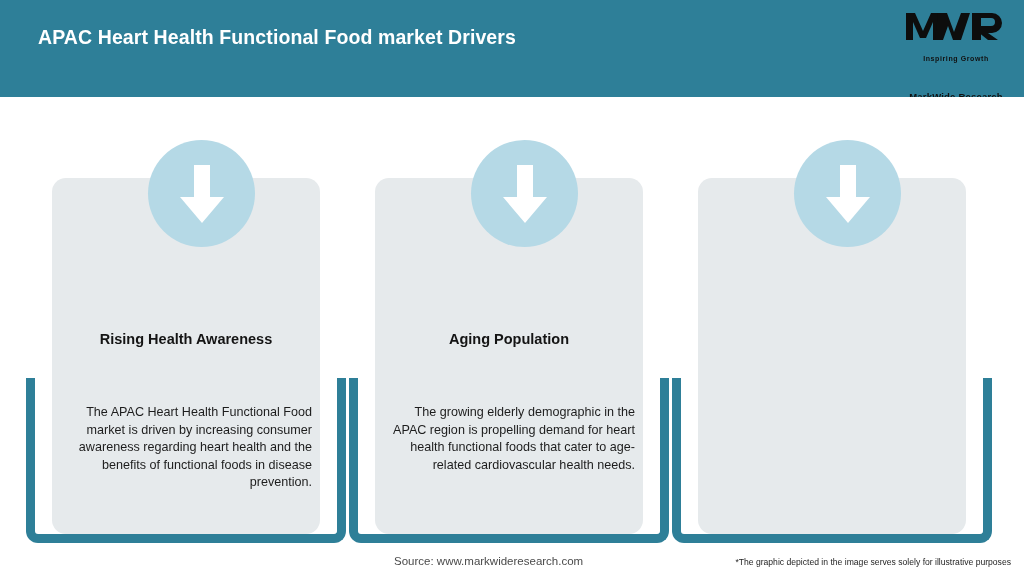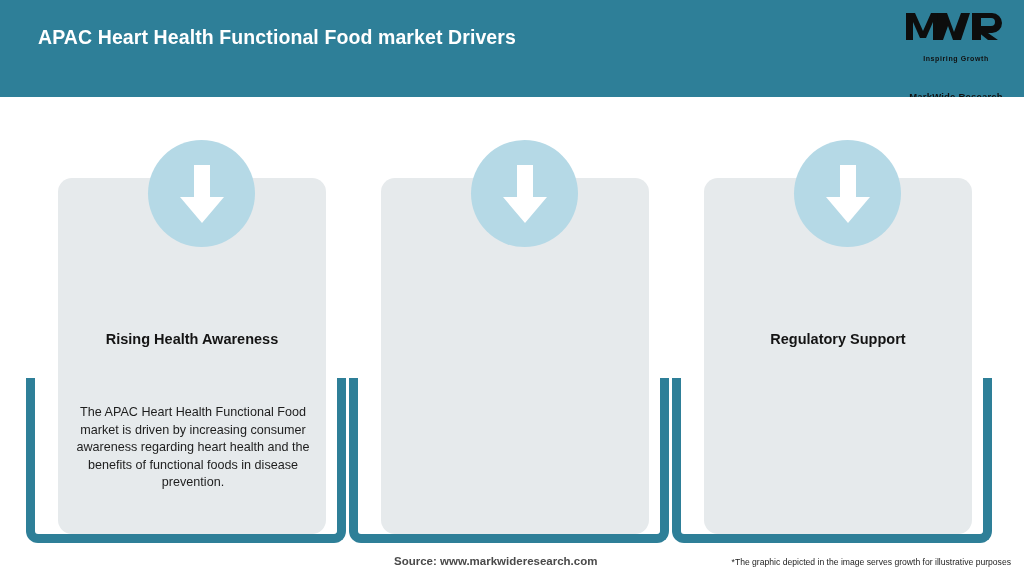--- a/index.html
+++ b/index.html
@@ -106,21 +106,21 @@
     border-left: 9px solid #2e7f98;
     border-right: 9px solid #2e7f98;
     border-bottom: 9px solid #2e7f98;
     border-bottom-left-radius: 12px;
     border-bottom-right-radius: 12px;
     box-sizing: border-box;
   }
 
   .card {
     position: absolute;
-    left: 32px;
+    left: 26px;
     top: 81px;
     width: 268px;
     height: 356px;
     background: #e6eaec;
     border-radius: 14px;
     box-sizing: border-box;
   }
 
   .icon-circle {
     position: absolute;
@@ -152,30 +152,30 @@
   }
 
   .card-body {
     position: absolute;
     left: 10px;
     top: 226px;
     width: 250px;
     font-size: 12.6px;
     color: #1d1d1d;
     line-height: 17.5px;
-    text-align: center;
+    text-align: right;
   }
 
   
   .footer-source {
     position: absolute;
     left: 394px;
     top: 555px;
     font-size: 11.5px;
-    font-weight: bold;
+    font-weight: normal;
     color: #4a4a4a;
     white-space: nowrap;
   }
   .footer-disclaimer {
     position: absolute;
     right: 13px;
     top: 557px;
     font-size: 8.6px;
     color: #1d1d1d;
     white-space: nowrap;
@@ -211,35 +211,36 @@
     <div class="icon-circle">
       <svg width="52" height="62" viewBox="0 0 52 62" xmlns="http://www.w3.org/2000/svg">
         <polygon fill="#ffffff" points="18,2 34,2 34,34 48,34 26,60 4,34 18,34"></polygon>
       </svg>
     </div>
   </div>
 
   <div class="card-group g2">
     <div class="accent-frame"></div>
     <div class="card">
+      <div class="card-title">Aging Population</div>
+      <div class="card-body">The growing elderly demographic in the APAC region is propelling demand for heart health functional foods that cater to age-related cardiovascular health needs.</div>
     </div>
     <div class="icon-circle">
       <svg width="52" height="62" viewBox="0 0 52 62" xmlns="http://www.w3.org/2000/svg">
         <polygon fill="#ffffff" points="18,2 34,2 34,34 48,34 26,60 4,34 18,34"></polygon>
       </svg>
     </div>
   </div>
 
   <div class="card-group g3">
     <div class="accent-frame"></div>
     <div class="card">
-      <div class="card-title">Regulatory Support</div>
     </div>
     <div class="icon-circle">
       <svg width="52" height="62" viewBox="0 0 52 62" xmlns="http://www.w3.org/2000/svg">
         <polygon fill="#ffffff" points="18,2 34,2 34,34 48,34 26,60 4,34 18,34"></polygon>
       </svg>
     </div>
   </div>
 </div>
 
 <div class="footer-source">Source: www.markwideresearch.com</div>
-<div class="footer-disclaimer">*The graphic depicted in the image serves growth for illustrative purposes</div>
+<div class="footer-disclaimer">*The graphic depicted in the image serves solely for illustrative purposes</div>
 
 </body></html>

